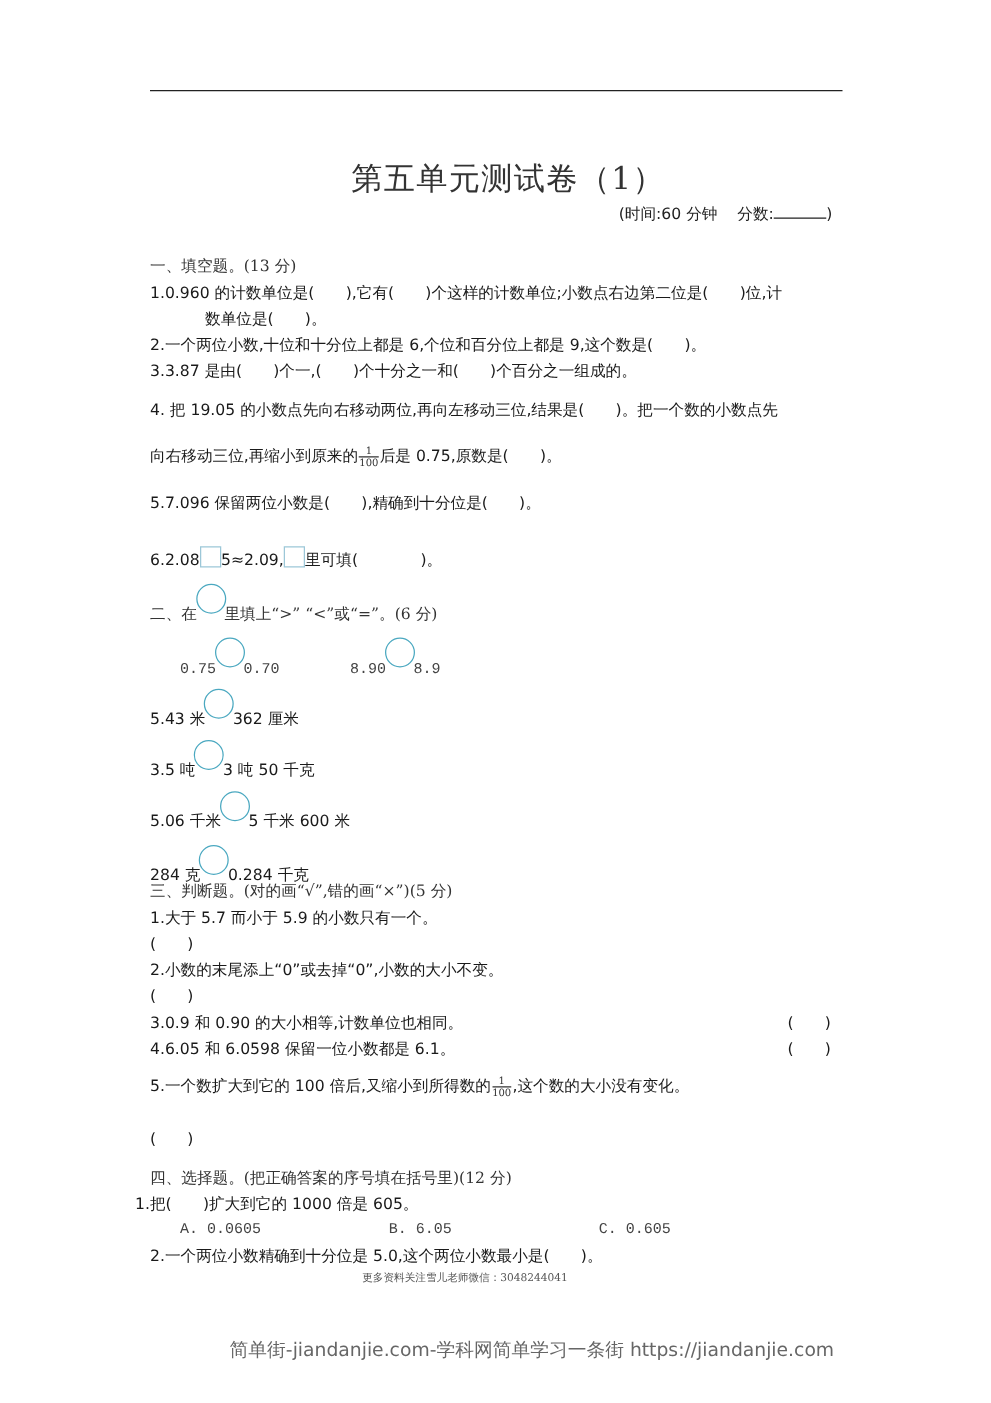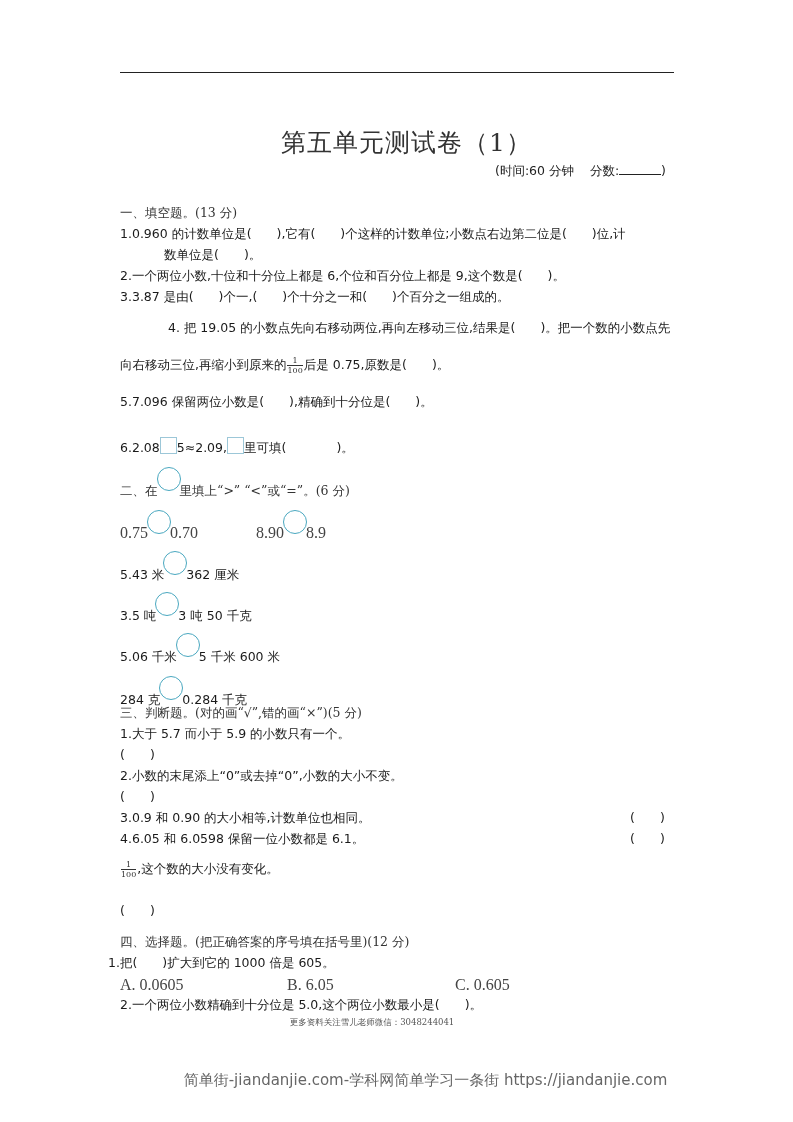--- a/index.html
+++ b/index.html
@@ -6,21 +6,21 @@
   body { width: 793px; height: 1122px; position: relative; overflow: hidden;
          font-family: "DejaVu Serif", "Liberation Serif", serif; color: #1a1a1a; }
   .abs { position: absolute; white-space: nowrap; }
   .top-rule { position: absolute; left: 120px; top: 72px; width: 554px; height: 1px; background: #222; }
   .title { left: 0; width: 793px; top: 126px; text-align: center; font-size: 25px;
            font-family: "DejaVu Serif", "Liberation Serif", serif; color: #333; letter-spacing: 1px; padding-left: 20px; box-sizing: border-box; }
   .subtitle { left: 495px; top: 162px; font-size: 12.5px; font-family: "DejaVu Sans", "Liberation Sans", sans-serif; color: #222; }
   .subtitle .blank { display: inline-block; width: 42px; border-bottom: 1px solid #222; height: 12px; vertical-align: baseline; }
   .line { font-size: 12.5px; font-family: "DejaVu Sans", "Liberation Sans", sans-serif; color: #1a1a1a; }
   .head { font-size: 12.5px; font-family: "DejaVu Serif", "Liberation Serif", serif; color: #333; }
-  .num { font-family: Liberation Serif, serif; font-size: 16px; color: #444; }
+  .num { font-family: Liberation Mono, monospace; font-size: 12px; color: #444; margin-left: 24px; }
   .sq { display: inline-block; width: 17px; height: 17px; border: 1px solid #9cc7d8; vertical-align: -2px; box-sizing: border-box; }
   .circ { display: inline-block; width: 24px; height: 24px; border: 1.2px solid #4aa8c0; border-radius: 50%;
           vertical-align: 4px; box-sizing: border-box; margin: 0 -1px; }
   .frac { display: inline-block; vertical-align: middle; text-align: center; font-family: "DejaVu Serif", serif; font-size: 8px; line-height: 9px; color: #333; margin: 0 1px; }
   .frac .n { display: block; border-bottom: 1px solid #333; padding: 0 1px; }
   .frac .d { display: block; }
   .footer-note { left: 0; width: 744px; text-align: center; top: 1017px; font-size: 8.5px; color: #555; font-family: "DejaVu Serif", serif; }
   .watermark { left: 0; width: 793px; text-align: center; top: 1071px; font-size: 15px; color: #666;
                font-family: "DejaVu Sans", "Liberation Sans", sans-serif; margin-left: 29px; }
 </style>
@@ -34,21 +34,21 @@
 <div class="abs subtitle">
   <span>(时间:60 分钟</span>&nbsp;&nbsp;&nbsp;
   <span>分数:</span><span class="blank"></span><span>)</span>
 </div>
 
 <div class="abs head" style="left:120px; top:205px;">一、填空题。(13 分)</div>
 <div class="abs line" style="left:120px; top:226px;">1.0.960 的计数单位是(　　),它有(　　)个这样的计数单位;小数点右边第二位是(　　)位,计</div>
 <div class="abs line" style="left:120px; top:247px;margin-left:44px;">数单位是(　　)。</div>
 <div class="abs line" style="left:120px; top:268px;">2.一个两位小数,十位和十分位上都是 6,个位和百分位上都是 9,这个数是(　　)。</div>
 <div class="abs line" style="left:120px; top:289px;">3.3.87 是由(　　)个一,(　　)个十分之一和(　　)个百分之一组成的。</div>
-<div class="abs line" style="left:120px; top:320px;margin-left:48px;">4.  把 19.05 的小数点先向右移动两位,再向左移动三位,结果是(　　)。把一个数的小数点先</div>
+<div class="abs line" style="left:120px; top:320px;">4.  把 19.05 的小数点先向右移动两位,再向左移动三位,结果是(　　)。把一个数的小数点先</div>
 <div class="abs line" style="left:120px; top:356px;">
   <span>向右移动三位,再缩小到原来的</span><span class="frac"><span class="n">1</span><span class="d">100</span></span><span>后是 0.75,原数是(　　)。</span>
 </div>
 <div class="abs line" style="left:120px; top:394px;">5.7.096 保留两位小数是(　　),精确到十分位是(　　)。</div>
 <div class="abs line" style="left:120px; top:437px;">
   <span>6.2.08</span><span class="sq"></span><span>5≈2.09,</span><span class="sq"></span><span>里可填(　　　　)。</span>
 </div>
 
 <div class="abs head" style="left:120px; top:467px;">
   <span>二、在</span><span class="circ"></span><span>里填上“&gt;” “&lt;”或“=”。(6 分)</span>
@@ -75,21 +75,21 @@
 <div class="abs head" style="left:120px; top:705px;">三、判断题。(对的画“√”,错的画“×”)(5 分)</div>
 <div class="abs line" style="left:120px; top:726px;">1.大于 5.7 而小于 5.9 的小数只有一个。</div>
 <div class="abs line" style="left:120px; top:747px;">(　　)</div>
 <div class="abs line" style="left:120px; top:768px;">2.小数的末尾添上“0”或去掉“0”,小数的大小不变。</div>
 <div class="abs line" style="left:120px; top:789px;">(　　)</div>
 <div class="abs line" style="left:120px; top:810px;">3.0.9 和 0.90 的大小相等,计数单位也相同。</div>
 <div class="abs line" style="left:630px; top:810px;">(　　)</div>
 <div class="abs line" style="left:120px; top:831px;">4.6.05 和 6.0598 保留一位小数都是 6.1。</div>
 <div class="abs line" style="left:630px; top:831px;">(　　)</div>
 <div class="abs line" style="left:120px; top:860px;">
-  <span class="frac"><span class="n">1</span><span class="d">100</span></span><span>,这个数的大小没有变化。</span>
+  <span>5.一个数扩大到它的 100 倍后,又缩小到所得数的</span><span class="frac"><span class="n">1</span><span class="d">100</span></span><span>,这个数的大小没有变化。</span>
 </div>
 <div class="abs line" style="left:120px; top:903px;">(　　)</div>
 
 <div class="abs head" style="left:120px; top:934px;">四、选择题。(把正确答案的序号填在括号里)(12 分)</div>
 <div class="abs line" style="left:108px; top:955px;">1.把(　　)扩大到它的 1000 倍是 605。</div>
 <div class="abs num" style="left:120px; top:976px;">A.  0.0605</div>
 <div class="abs num" style="left:287px; top:976px;">B.  6.05</div>
 <div class="abs num" style="left:455px; top:976px;">C.  0.605</div>
 <div class="abs line" style="left:120px; top:997px;">2.一个两位小数精确到十分位是 5.0,这个两位小数最小是(　　)。</div>
 

